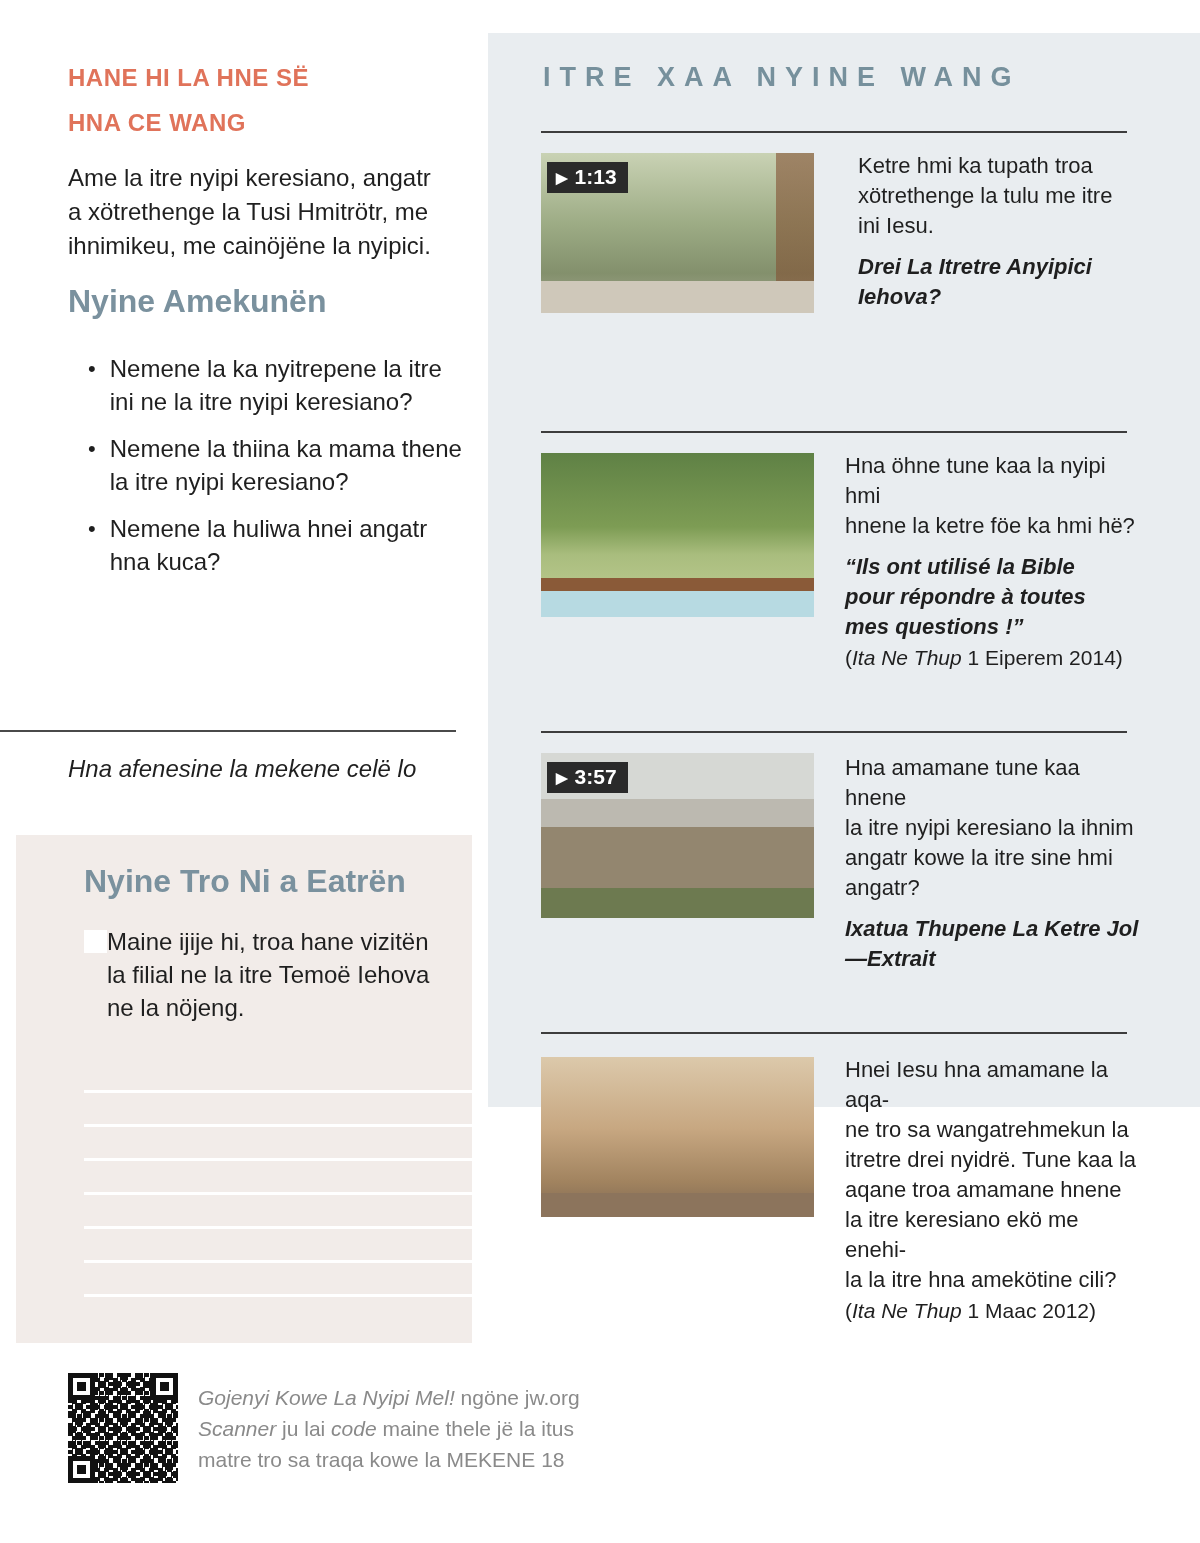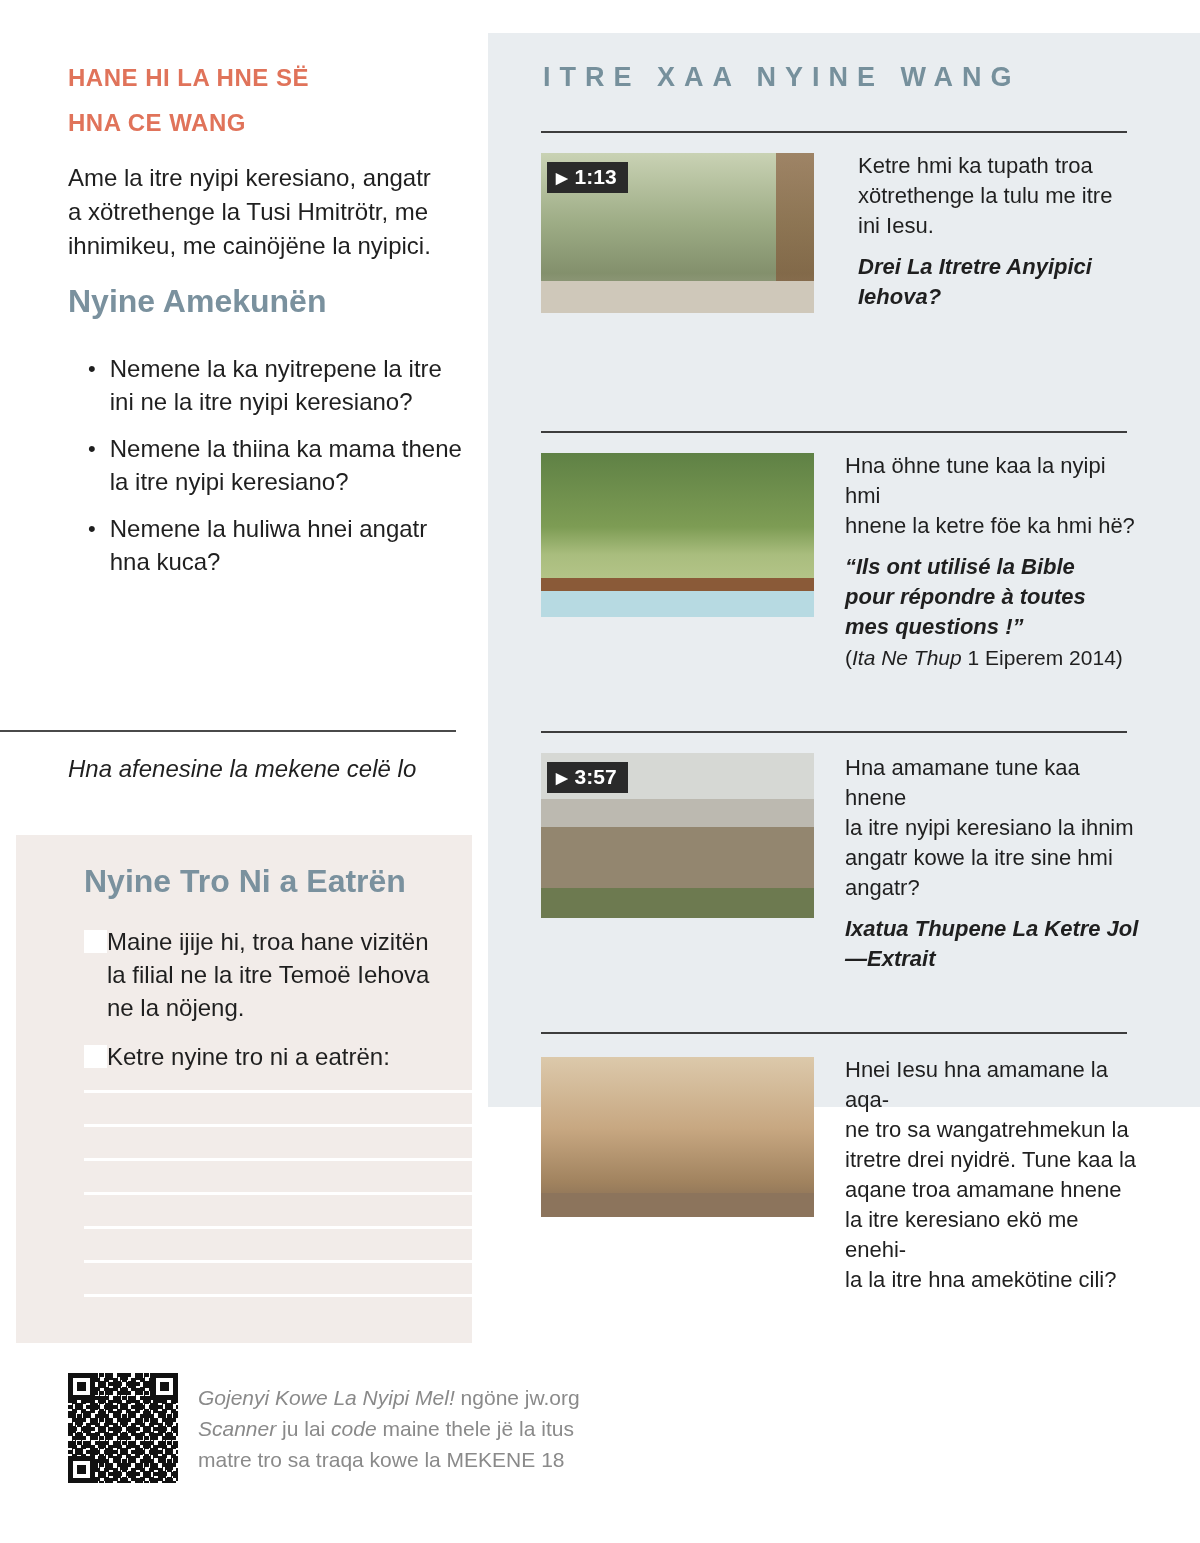--- a/index.html
+++ b/index.html
@@ -138,24 +138,20 @@
   <div class="goals-box">
     <h2 class="sub-head goals-head">Nyine Tro Ni a Eatrën</h2>
 
     <div class="goal-item goal-item-1">
       <span class="checkbox"></span>
       <span class="pre">Maine ijije hi, troa hane vizitën
 la filial ne la itre Temoë Iehova
 ne la nöjeng.</span>
     </div>
 
-    <div class="goal-item goal-item-2">
-      <span class="checkbox"></span>
-      <span class="pre">Ketre nyine tro ni a eatrën:</span>
-    </div>
 
     <div class="write-lines">
       <div class="write-line"></div>
       <div class="write-line"></div>
       <div class="write-line"></div>
       <div class="write-line"></div>
       <div class="write-line"></div>
       <div class="write-line"></div>
       <div class="write-line"></div>
     </div>
@@ -225,16 +221,17 @@
     <div class="rule rule-3"></div>
 
     <div class="thumb thumb-3"></div>
     <div class="item-text item-text-3">
       <div class="pre">Hnei Iesu hna amamane la aqa-
 ne tro sa wangatrehmekun la
 itretre drei nyidrë. Tune kaa la
 aqane troa amamane hnene
 la itre keresiano ekö me enehi-
 la la itre hna amekötine cili?</div>
+      <div class="citation"><span>(</span><span class="it">Ita Ne Thup</span><span> 1 Maac 2012)</span></div>
     </div>
   </div>
 
 </div>
 
 </body></html>

